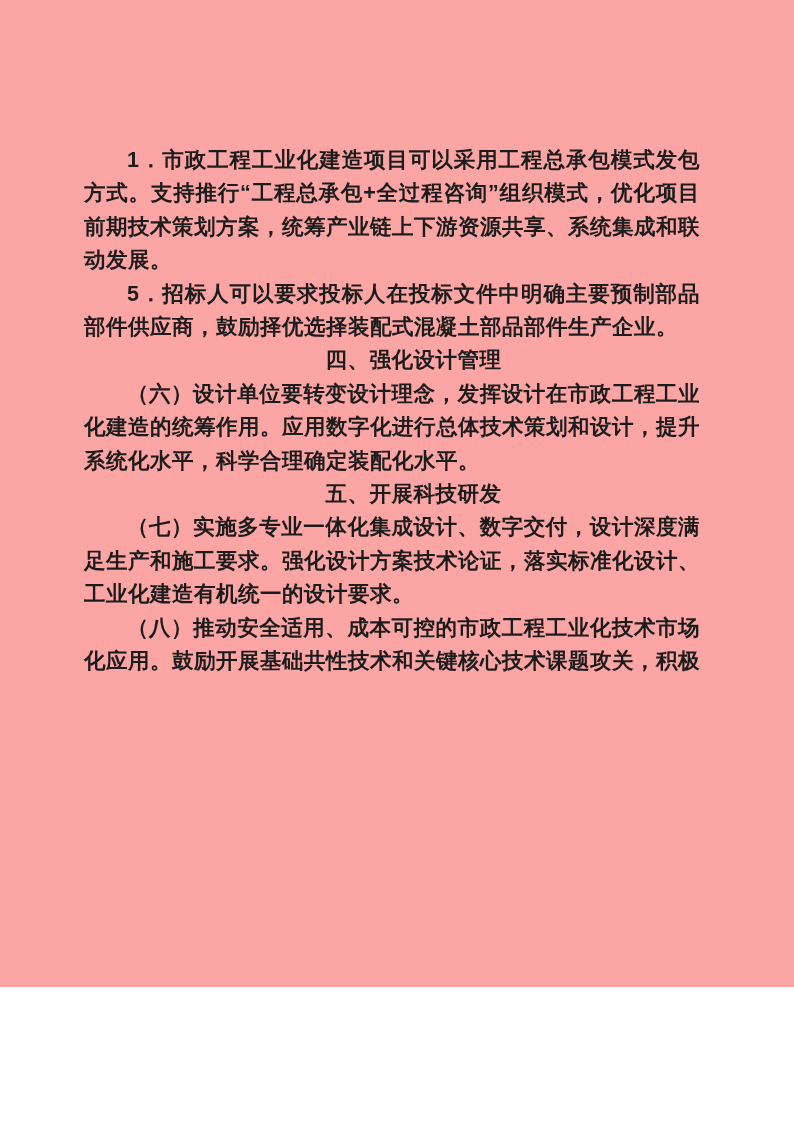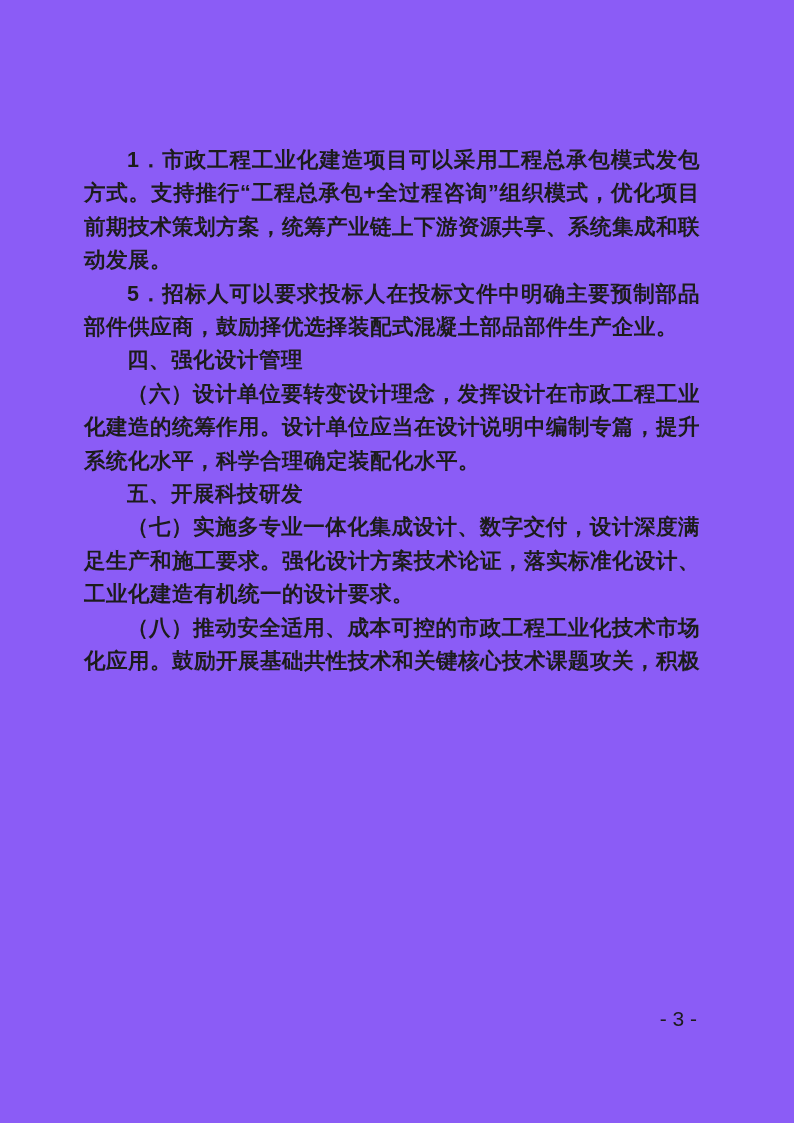--- a/index.html
+++ b/index.html
@@ -3,22 +3,22 @@
 <meta charset="utf-8">
 <style>
   html, body {
     margin: 0;
     padding: 0;
     background: #ffffff;
   }
   .page {
     position: relative;
     width: 794px;
-    height: 1123px;
-    background: #8b5cf6;
+    height: 987px;
+    background: #fca5a5;
     overflow: hidden;
     font-family: "Liberation Sans", "DejaVu Sans", sans-serif;
   }
   .text-block {
     position: absolute;
     left: 84px;
     top: 144px;
     width: 616px;
     color: #1c1c1c;
     font-size: 21.5px;
@@ -26,40 +26,40 @@
     font-weight: bold;
     text-align: justify;
     letter-spacing: 0.5px;
   }
   .para {
     margin: 0;
     padding: 0;
     text-indent: 2em;
   }
   .para.heading {
-    text-align: left;
+    text-align: center;
   }
   .page-number {
     position: absolute;
     top: 1006px;
     right: 97px;
     color: #1c1c1c;
     font-family: "Liberation Sans", "DejaVu Sans", sans-serif;
     font-size: 21px;
     line-height: 26px;
     font-weight: normal;
   }
 </style>
 </head>
 <body>
 
 <div class="page">
   <div class="text-block" id="paragraphs-container">
       <p class="para">1．市政工程工业化建造项目可以采用工程总承包模式发包方式。支持推行“工程总承包+全过程咨询”组织模式，优化项目前期技术策划方案，统筹产业链上下游资源共享、系统集成和联动发展。</p>
       <p class="para">5．招标人可以要求投标人在投标文件中明确主要预制部品部件供应商，鼓励择优选择装配式混凝土部品部件生产企业。</p>
       <p class="para heading">四、强化设计管理</p>
-      <p class="para">（六）设计单位要转变设计理念，发挥设计在市政工程工业化建造的统筹作用。设计单位应当在设计说明中编制专篇，提升系统化水平，科学合理确定装配化水平。</p>
+      <p class="para">（六）设计单位要转变设计理念，发挥设计在市政工程工业化建造的统筹作用。应用数字化进行总体技术策划和设计，提升系统化水平，科学合理确定装配化水平。</p>
       <p class="para heading">五、开展科技研发</p>
       <p class="para">（七）实施多专业一体化集成设计、数字交付，设计深度满足生产和施工要求。强化设计方案技术论证，落实标准化设计、工业化建造有机统一的设计要求。</p>
       <p class="para">（八）推动安全适用、成本可控的市政工程工业化技术市场化应用。鼓励开展基础共性技术和关键核心技术课题攻关，积极</p>
     </div>
   <div class="page-number">- 3 -</div>
 </div>
 
 </body></html>

